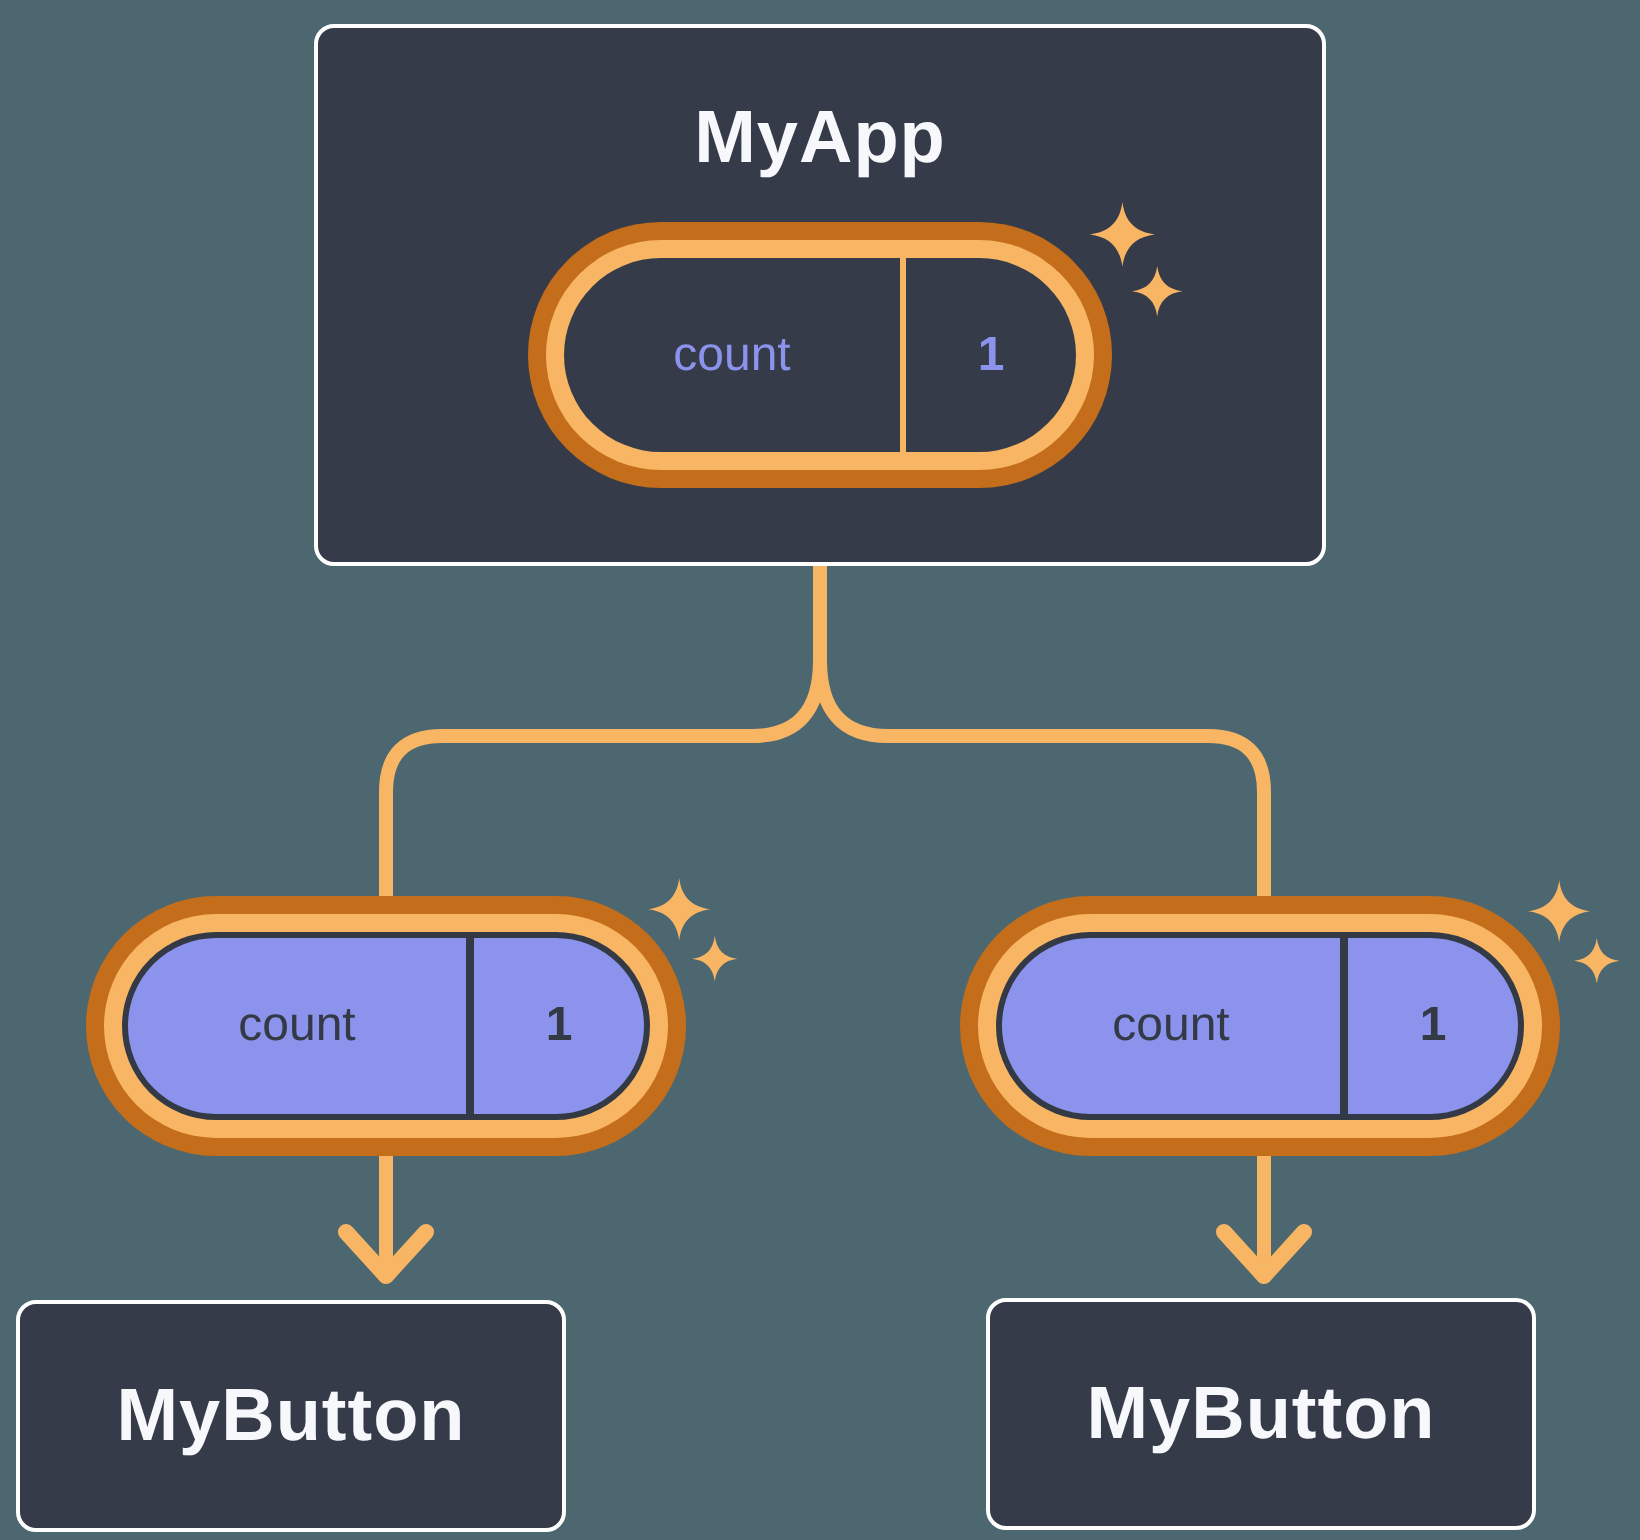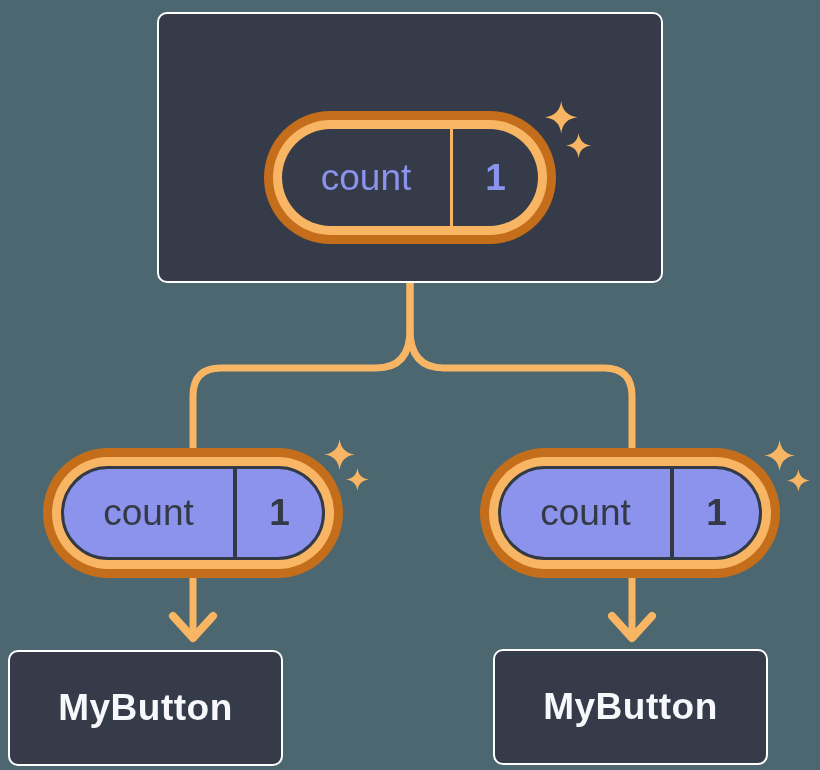--- a/index.html
+++ b/index.html
@@ -62,21 +62,21 @@
   .pill-inner {
     width: 100%; height: 100%;
     border-radius: 999px;
     display: flex;
     align-items: stretch;
     overflow: hidden;
     box-sizing: border-box;
   }
   .pill-label, .pill-value {
     display: flex; align-items: center; justify-content: center;
-    font-size: 37px;
+    font-size: 24px;
   }
   .pill-label { flex: 1; }
   .pill-value { width: 85px; font-weight: 700; }
   .pill-divider { width: 4px; }
 
   
   .pill-dark {
     position: absolute;
     left: 105px; top: 97px;
     width: 292px; height: 133px;
@@ -108,20 +108,21 @@
       <path d="M410,282 L410,330 Q410,368 376,368 L221,368 Q193,368 193,396 L193,630"></path>
       <path d="M410,282 L410,330 Q410,368 444,368 L604,368 Q632,368 632,396 L632,630"></path>
     </g>
     <g fill="none" stroke="#F8B664" stroke-width="8" stroke-linecap="round" stroke-linejoin="round">
       <path d="M173,616 L193,638 L213,616"></path>
       <path d="M612,616 L632,638 L652,616"></path>
     </g>
   </svg>
 
   <div class="node root-node">
+    <div class="node-title">MyApp</div>
     <div class="pill pill-dark">
       <div class="pill-mid">
         <div class="pill-inner">
           <span class="pill-label">count</span>
           <span class="pill-divider"></span>
           <span class="pill-value">1</span>
         </div>
       </div>
     </div>
   </div>

